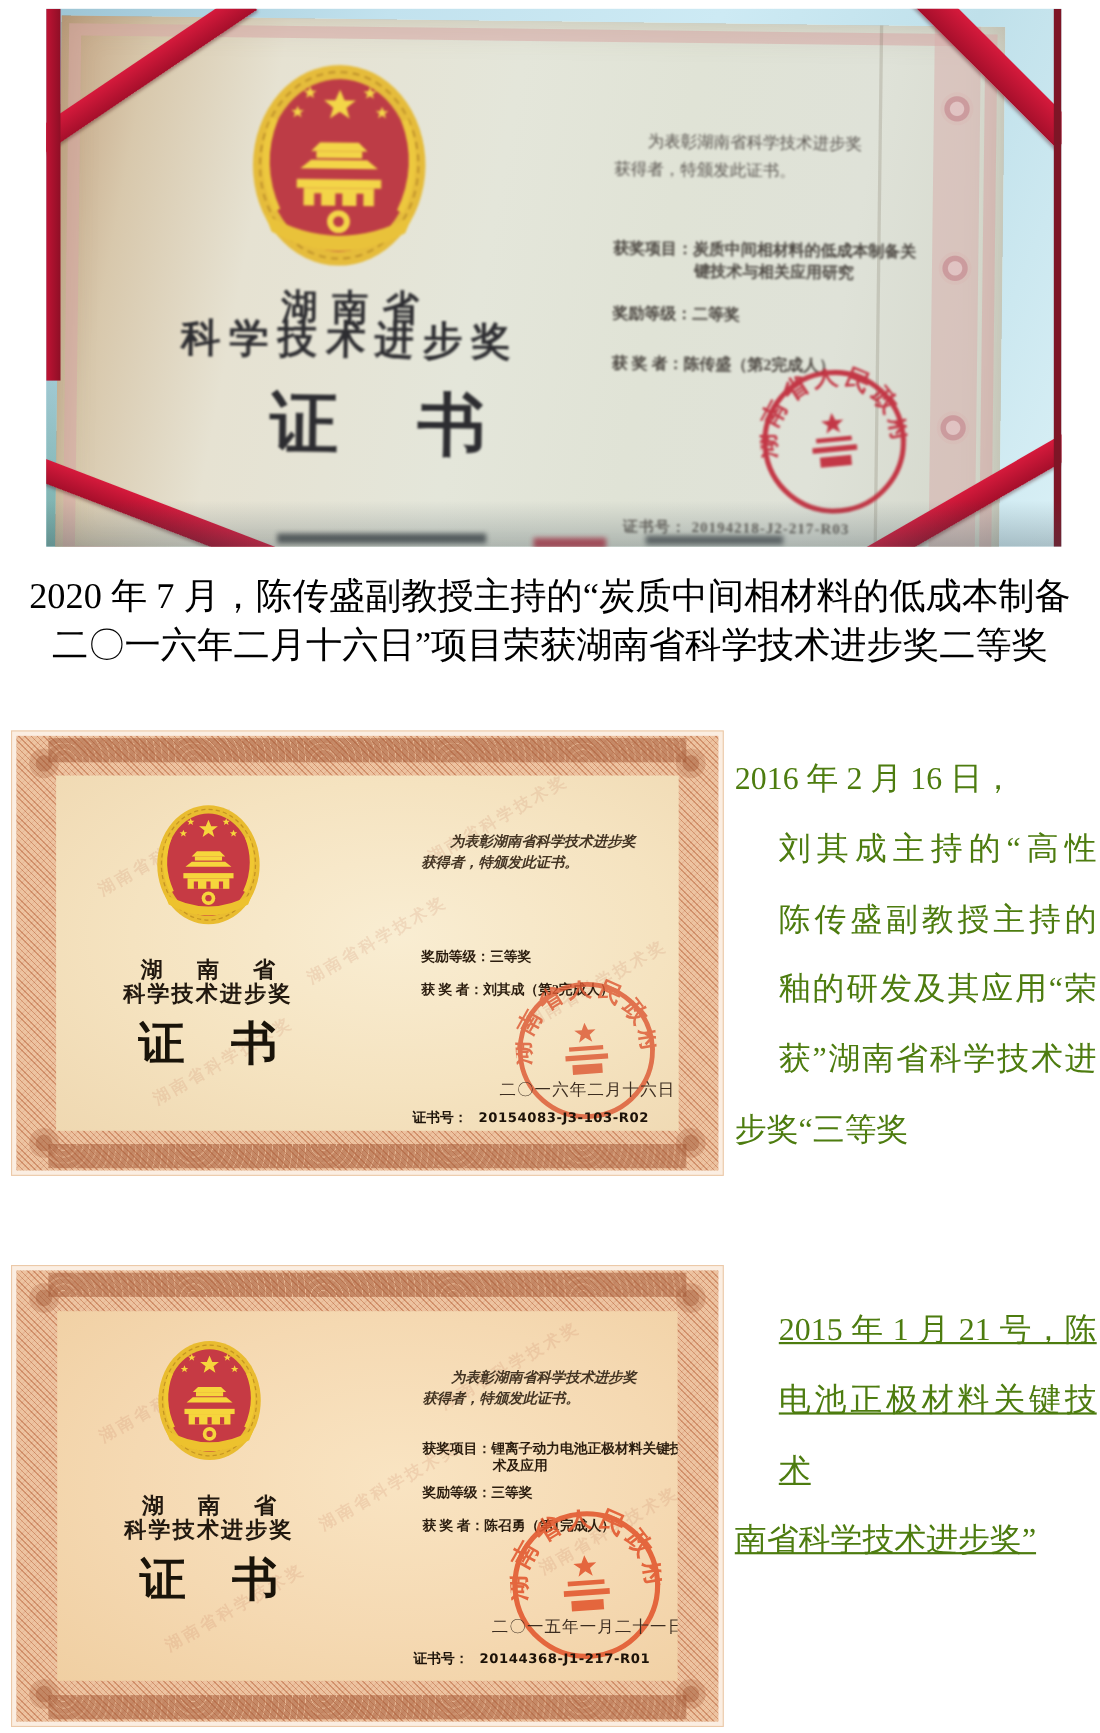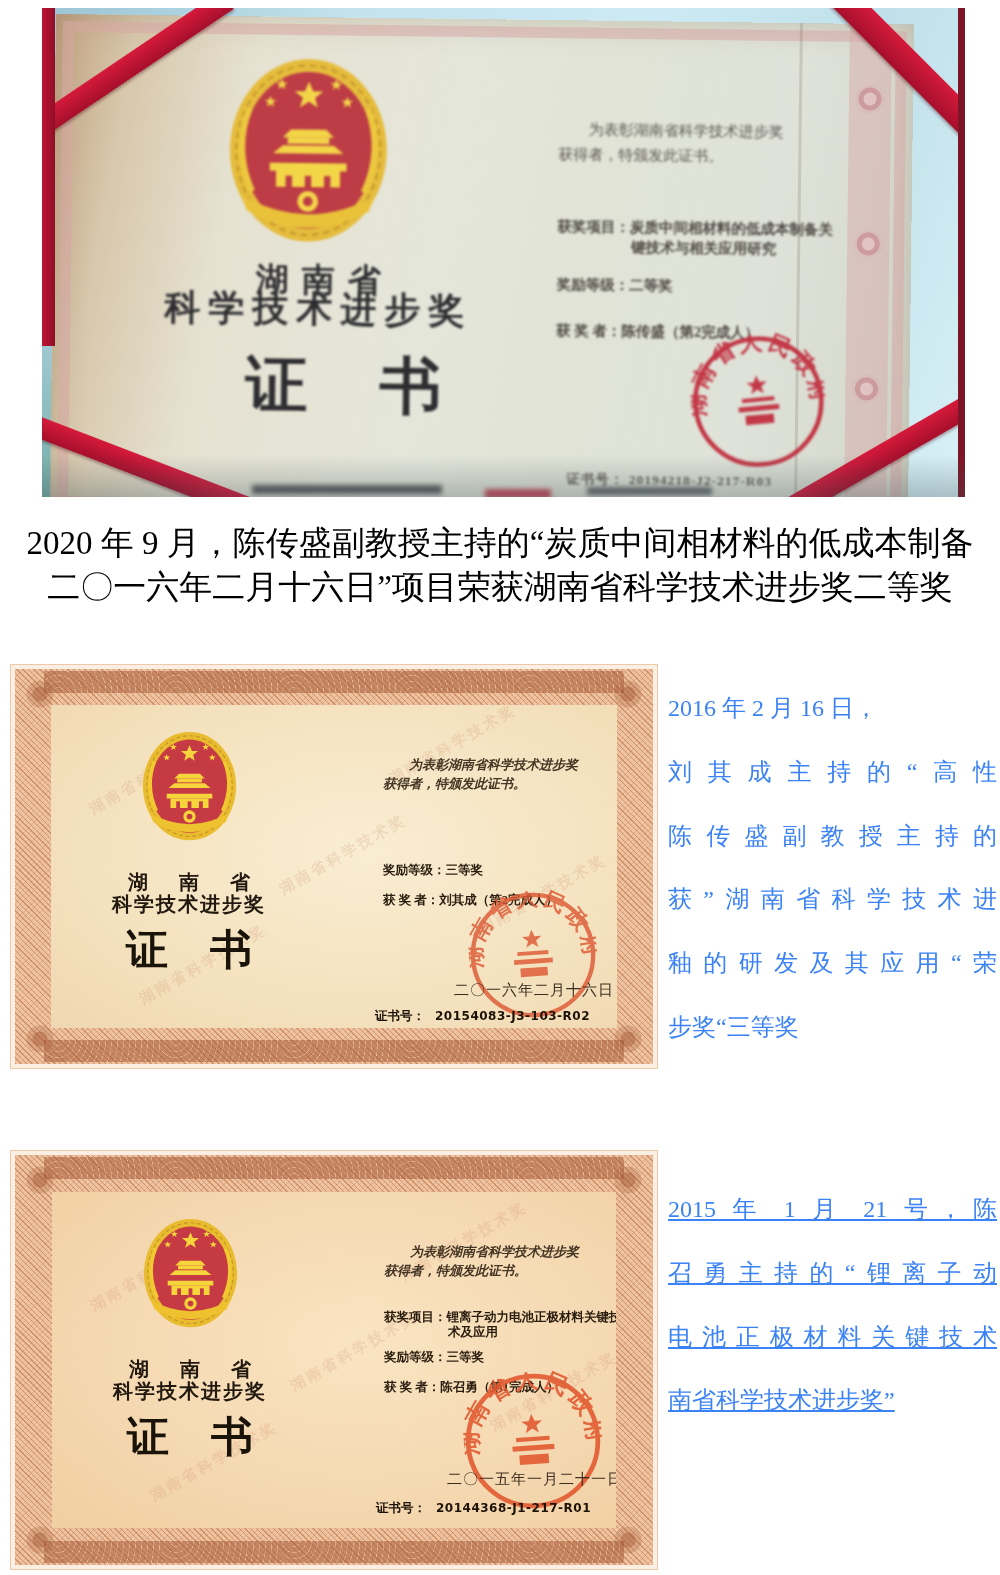--- a/index.html
+++ b/index.html
@@ -93,25 +93,25 @@
   #cert2 .cSeal{left:418px;top:186px;--sr:#dd5a35;opacity:.82;}
   #cert3 .cSeal{left:412px;top:180px;width:138px;height:138px;--sr:#e2572e;opacity:.88;}
 
   
   .sealring{fill:none;stroke:var(--sr);stroke-width:4.5;}
   .sealtext{font-size:22px;fill:var(--sr);letter-spacing:4px;font-weight:700;
     font-family:"Liberation Serif","DejaVu Serif",serif;}
   .sealemblem{fill:var(--sr);}
 
   
-  .sidetext{position:absolute;left:668px;width:329px;font-size:24px;color:#3b82f6;}
+  .sidetext{position:absolute;left:668px;width:329px;font-size:29px;color:#4d7c0f;}
   #text2{top:677px;}
   #text3{top:1178px;text-decoration:underline;}
   .sline{line-height:63.8px;white-space:nowrap;}
-  .sline.j{white-space:normal;text-align:justify;text-align-last:justify;}
+  .sline.j{white-space:normal;text-align:justify;text-align-last:justify;margin-left:40px;}
 </style>
 </head>
 <body>
 
 <svg width="0" height="0" style="position:absolute" aria-hidden="true">
   <defs>
     <polygon id="star" points="0,-10 2.9,-3.2 10,-3.2 4.2,1.4 6.2,8.2 0,4 -6.2,8.2 -4.2,1.4 -10,-3.2 -2.9,-3.2"></polygon>
     <g id="emblem">
       <ellipse cx="50" cy="58" rx="49" ry="57" fill="#e9bc30"></ellipse>
       <ellipse cx="50" cy="58" rx="45" ry="53" fill="none" stroke="#9a6414" stroke-width="1.2" opacity=".45" stroke-dasharray="4 3"></ellipse>
@@ -205,21 +205,21 @@
   <div class="ribbon rib-br"></div>
   <div class="strip-left"></div>
   <div class="strip-right"></div>
   <div class="smudge sm1"></div>
   <div class="smudge sm2"></div>
   <div class="smudge smr"></div>
   <div class="photoshadow"></div>
 </div>
 
 <div id="caption">
-  <div>2020 年 9 月，陈传盛副教授主持的“炭质中间相材料的低成本制备</div>
+  <div>2020 年 7 月，陈传盛副教授主持的“炭质中间相材料的低成本制备</div>
   <div>二〇一六年二月十六日”项目荣获湖南省科学技术进步奖二等奖</div>
 </div>
 
 <div id="cert2" class="cert" style="top:664px;height:405px;">
   <div class="cframe"></div>
   <div class="cpattern"></div>
   <div class="motifs top"></div>
   <div class="motifs bot"></div>
   <div class="corner tl"></div>
   <div class="corner tr"></div>
@@ -271,22 +271,22 @@
     <div class="rc rc-no">
       <span>证书号：</span><span class="num">20154083-J3-103-R02</span>
     </div>
   </div>
 </div>
 
 <div id="text2" class="sidetext">
   <div class="sline">2016 年 2 月 16 日，</div>
   <div class="sline j">刘其成主持的“高性</div>
   <div class="sline j">陈传盛副教授主持的</div>
+  <div class="sline j">釉的研发及其应用“荣</div>
   <div class="sline j">获”湖南省科学技术进</div>
-  <div class="sline j">釉的研发及其应用“荣</div>
   <div class="sline">步奖“三等奖</div>
 </div>
 
 <div id="cert3" class="cert" style="top:1150px;height:420px;">
   <div class="cframe"></div>
   <div class="cpattern"></div>
   <div class="motifs top"></div>
   <div class="motifs bot"></div>
   <div class="corner tl"></div>
   <div class="corner tr"></div>
@@ -340,16 +340,15 @@
 
     <div class="rc rc-date" style="top:278px">二〇一五年一月二十一日</div>
     <div class="rc rc-no" style="top:308px">
       <span>证书号：</span><span class="num">20144368-J1-217-R01</span>
     </div>
   </div>
 </div>
 
 <div id="text3" class="sidetext">
   <div class="sline j">2015 年 1 月 21 号，陈</div>
-  <div class="sline j">召勇主持的“锂离子动</div>
   <div class="sline j">电池正极材料关键技术</div>
   <div class="sline">南省科学技术进步奖”</div>
 </div>
 
 </body></html>

